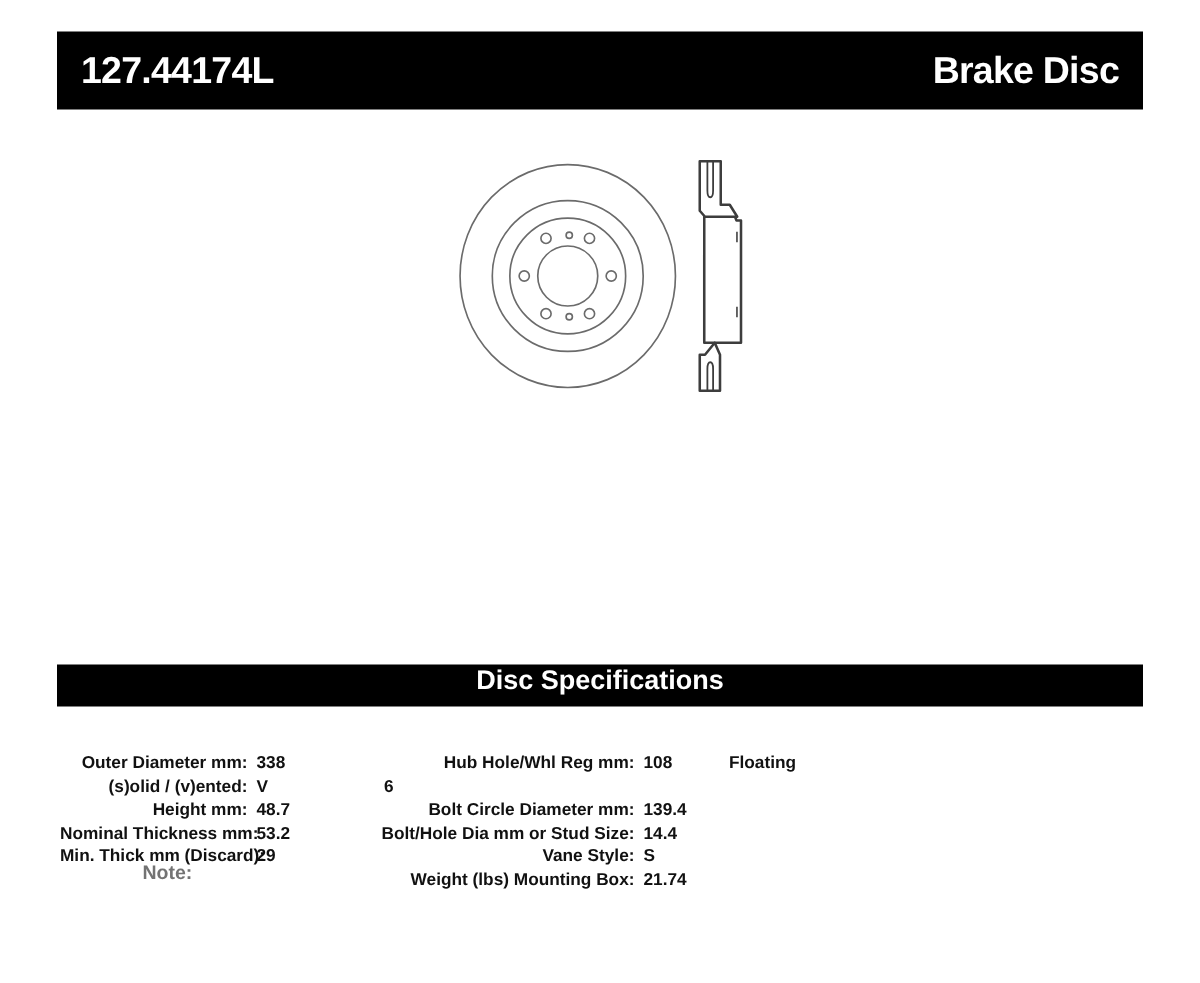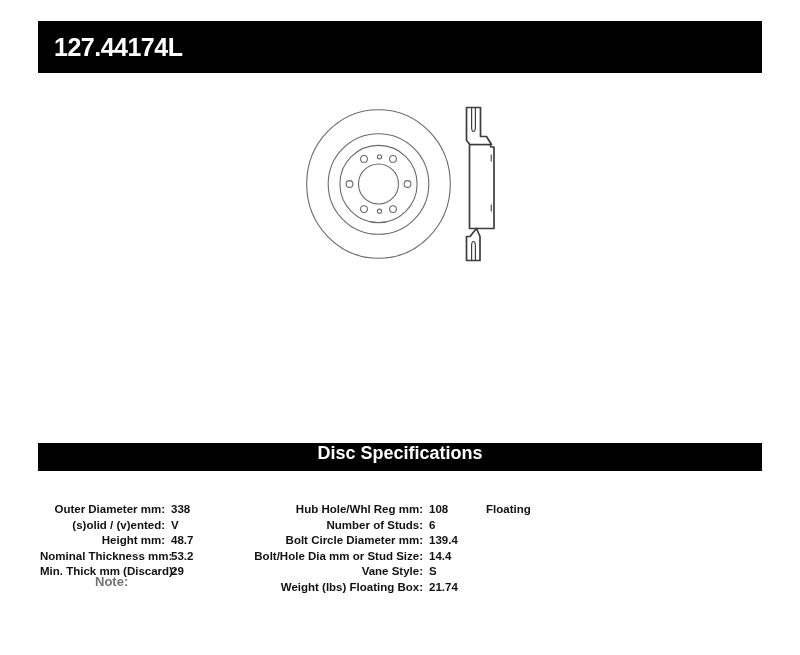--- a/index.html
+++ b/index.html
@@ -39,20 +39,21 @@
   .note{
     position:absolute;left:95px;top:574px;
     font-size:13px;font-weight:bold;color:#737373;
   }
 </style>
 </head>
 <body>
 
 <div class="black-bar title-bar">
   <span>127.44174L</span>
+  <span>Brake Disc</span>
 </div>
 
 <div class="drawing-wrap">
   <svg width="230" height="175" viewBox="290 95 230 175" xmlns="http://www.w3.org/2000/svg">
 
     <g fill="none" stroke="#6b6b6b" stroke-width="1.1">
       <ellipse cx="378.5" cy="184" rx="71.8" ry="74.3"></ellipse>
       <circle cx="378.5" cy="184" r="50.3"></circle>
       <circle cx="378.5" cy="184" r="38.6"></circle>
       <circle cx="378.5" cy="184" r="20"></circle>
@@ -110,37 +111,36 @@
     <span class="spec-value">29</span>
   </div>
 </div>
 
 <div class="spec-col col-mid">
   <div class="spec-row">
     <span class="spec-label">Hub Hole/Whl Reg mm:</span>
     <span class="spec-value">108</span>
   </div>
   <div class="spec-row">
-    <span class="spec-label">Number of Studs:</span>
     <span class="spec-value">6</span>
   </div>
   <div class="spec-row">
     <span class="spec-label">Bolt Circle Diameter mm:</span>
     <span class="spec-value">139.4</span>
   </div>
   <div class="spec-row">
     <span class="spec-label">Bolt/Hole Dia mm or Stud Size:</span>
     <span class="spec-value">14.4</span>
   </div>
   <div class="spec-row">
     <span class="spec-label">Vane Style:</span>
     <span class="spec-value">S</span>
   </div>
   <div class="spec-row">
-    <span class="spec-label">Weight (lbs) Floating Box:</span>
+    <span class="spec-label">Weight (lbs) Mounting Box:</span>
     <span class="spec-value">21.74</span>
   </div>
 </div>
 
 <div class="spec-col col-right">
   <div class="spec-row">
     <span class="spec-value">Floating</span>
   </div>
 </div>
 

